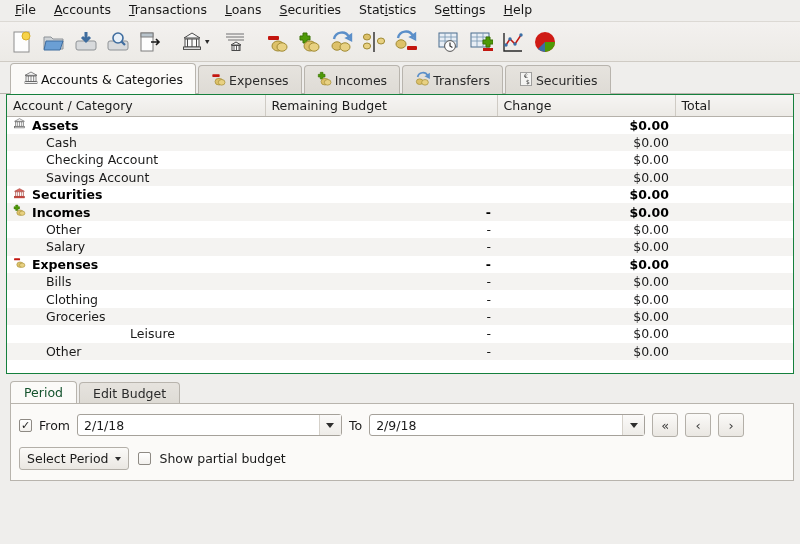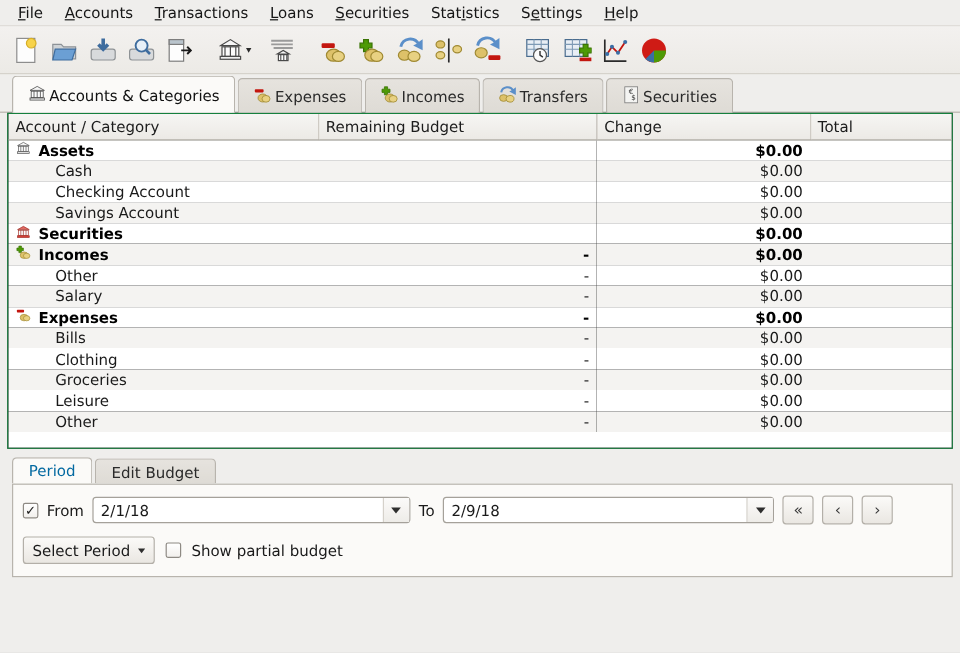--- a/index.html
+++ b/index.html
@@ -12,21 +12,21 @@
     background: #efeeec;
     color: #1a1a1a;
   }
   #app { width: 800px; height: 544px; position: relative; display: flex; flex-direction: column; }
 
   
   .menubar {
     height: 22px;
     background: #efeeec;
     display: flex;
-    align-items: center;
+    align-items: flex-start;
     padding-left: 6px;
     border-bottom: 1px solid #dcd9d4;
     flex: 0 0 auto;
   }
   .menu-item {
     padding: 3px 9px;
     font-size: 12.5px;
     color: #161616;
     line-height: 14px;
     cursor: default;
@@ -143,21 +143,21 @@
     display: flex; align-items: center;
     padding: 0 13px;
     font-size: 12.5px;
     border: 1px solid #b8b4ad;
     border-bottom: none;
     border-radius: 4px 4px 0 0;
     background: linear-gradient(180deg,#e6e3de 0%,#dedbd5 100%);
     margin-right: 2px;
     color: #2a2a2a;
   }
-  .btab.active { background: #fbfaf8; height: 22px; color:#0369a1; }
+  .btab.active { background: #fbfaf8; height: 22px; color:#14532d; }
   .bpanel {
     border: 1px solid #b8b4ad;
     background: #fbfaf8;
     margin-right: 6px;
     margin-left: 0;
     height: 78px;
     position: relative;
     padding: 9px 8px 0 8px;
   }
   .row1 { display: flex; align-items: center; gap: 7px; }
@@ -592,21 +592,21 @@
                 <span class="ind"></span>
                 <span>Groceries</span>
               </div>
             </td>
             <td class="c-rem">-</td>
             <td class="c-chg">$0.00</td>
             <td class="c-tot"></td>
           </tr>
           <tr class="norm">
             <td class="c-name">
-              <div class="namecell" style="padding-left: 14px;">
+              <div class="namecell" style="padding-left: 14px; justify-content: center;">
                 <span class="ind"></span>
                 <span>Leisure</span>
               </div>
             </td>
             <td class="c-rem">-</td>
             <td class="c-chg">$0.00</td>
             <td class="c-tot"></td>
           </tr>
           <tr class="alt">
             <td class="c-name">

